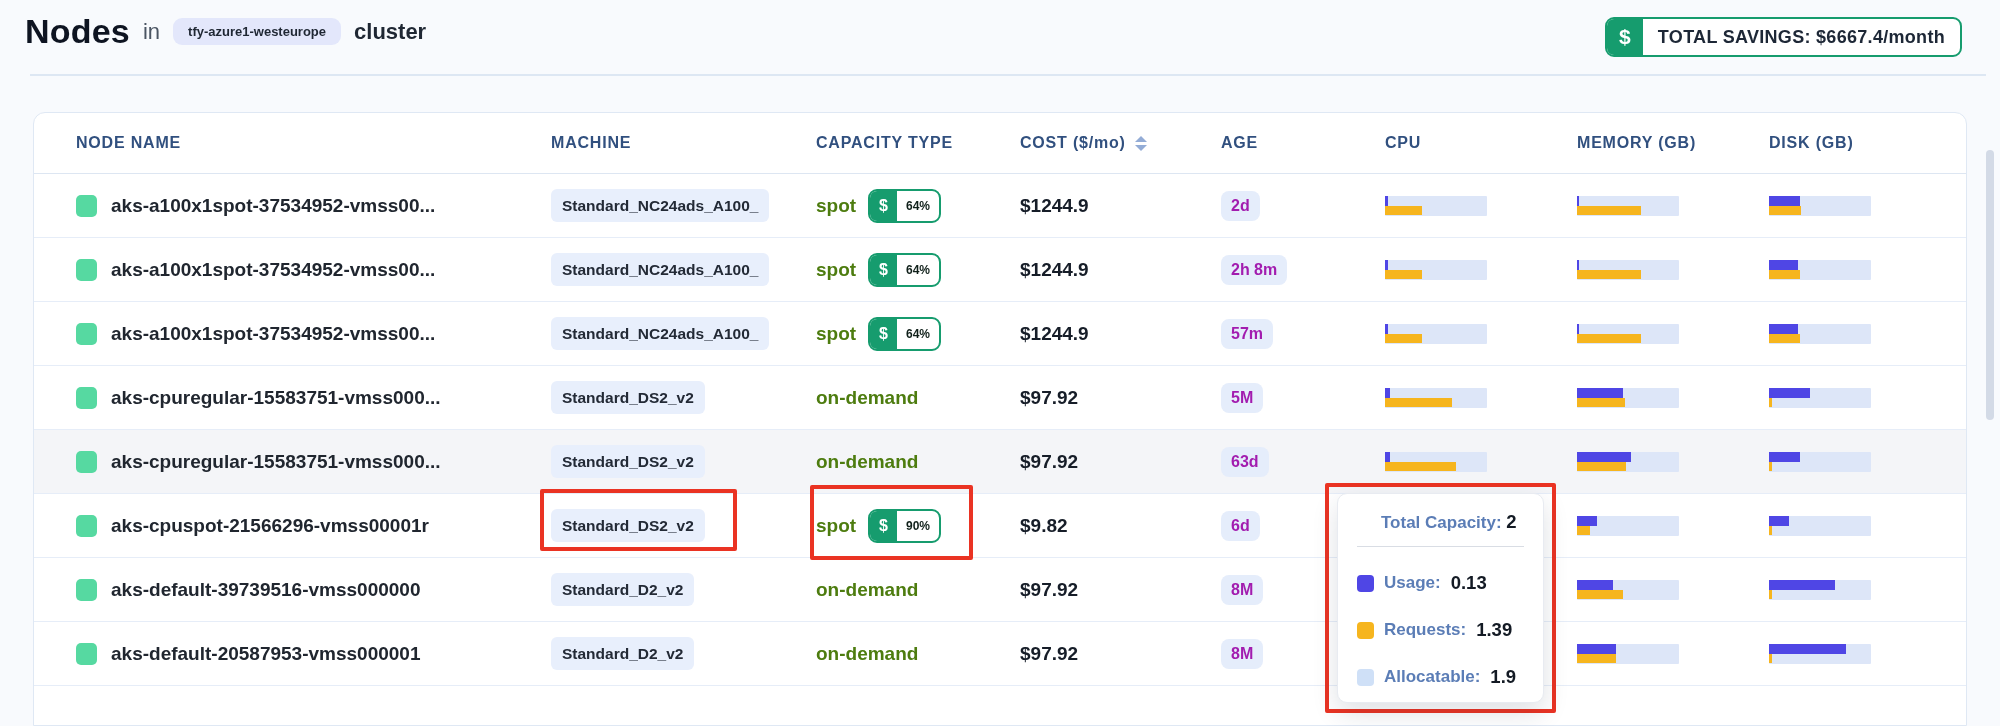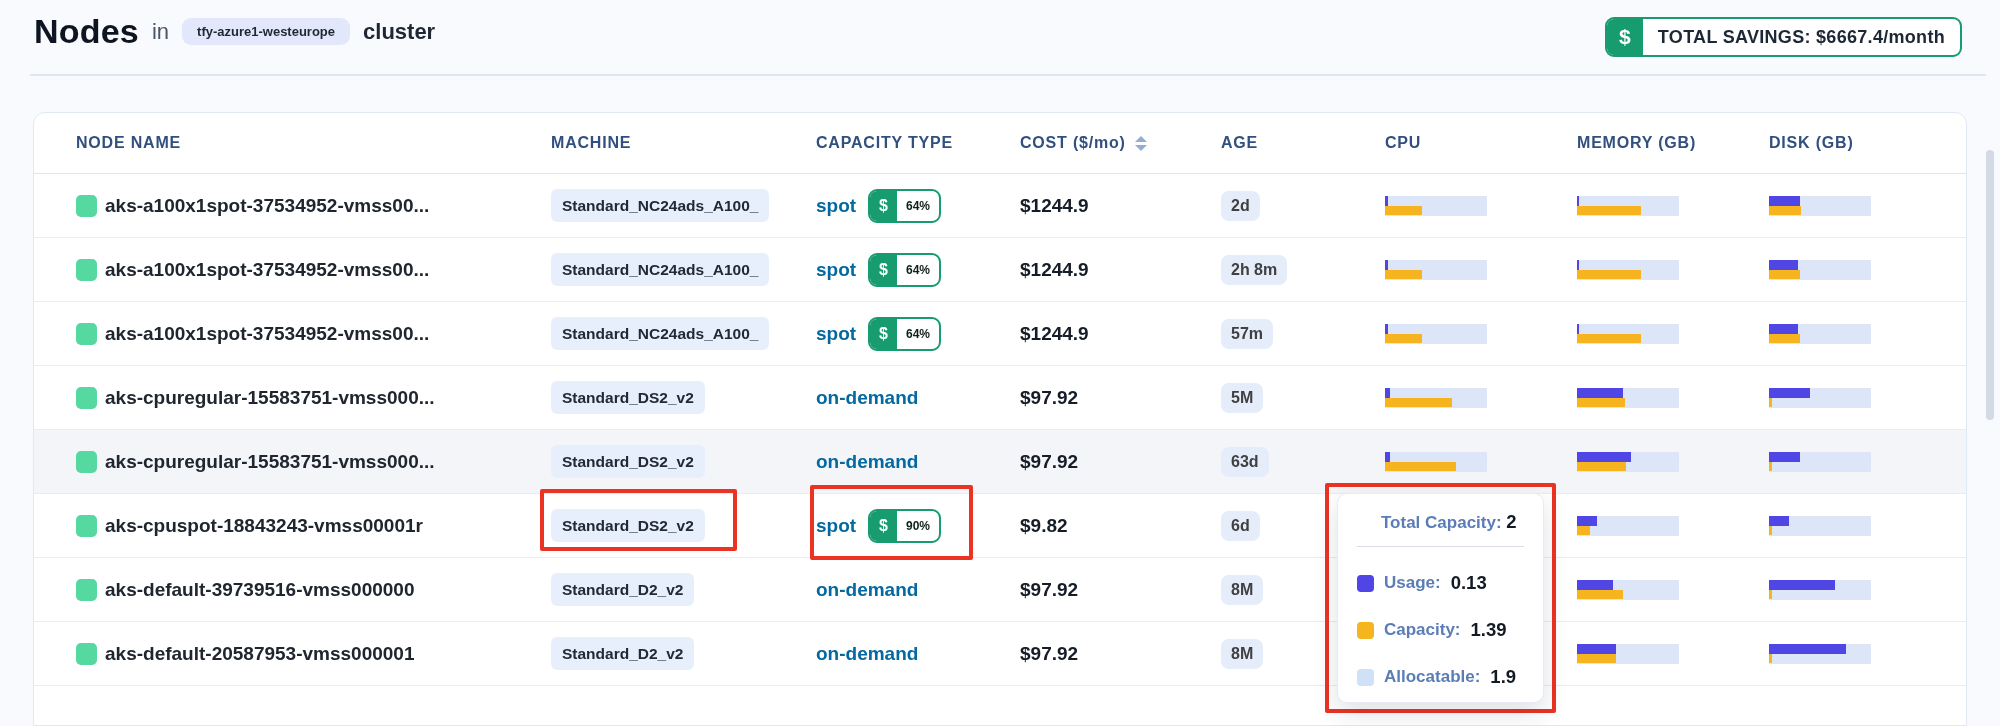--- a/index.html
+++ b/index.html
@@ -5,21 +5,21 @@
   * { margin:0; padding:0; box-sizing:border-box; }
   html,body { width:2000px; height:726px; overflow:hidden; }
   body {
     font-family:"Liberation Sans", sans-serif;
     background:#f8fafd;
     position:relative;
     color:#1c2430;
   }
 
   
-  .page-header { position:absolute; left:34px; top:12px; display:flex; align-items:center; gap:13px; }
+  .page-header { position:absolute; left:25px; top:12px; display:flex; align-items:center; gap:13px; }
   .page-title { font-size:34px; font-weight:800; color:#0e1421; letter-spacing:0.2px; }
   .title-connector { font-size:22px; font-weight:500; color:#4b5563; }
   .cluster-badge { background:#e3e7fb; border-radius:9px; padding:6px 15px; font-size:13px; font-weight:700; color:#1f2733; }
   .title-suffix { font-size:22px; font-weight:700; color:#1f2733; }
 
   .savings-badge { position:absolute; right:38px; top:17px; height:40px; display:flex; align-items:stretch;
     border:2px solid #169c6e; border-radius:9px; background:#ffffff; overflow:hidden; }
   .savings-icon { width:36px; background:#169c6e; color:#ffffff; font-size:21px; font-weight:700;
     display:flex; align-items:center; justify-content:center; }
   .savings-text { display:flex; align-items:center; padding:0 15px; font-size:18px; font-weight:700; color:#1d2736; letter-spacing:0.3px; }
@@ -35,35 +35,35 @@
 
   .thead { height:61px; border-bottom:1px solid #dde6f2; }
   .th { font-size:16px; font-weight:700; color:#31507f; letter-spacing:0.8px; display:flex; align-items:center; gap:9px; }
   .sort-icon { display:inline-flex; flex-direction:column; gap:3px; }
   .sort-icon .up   { width:0; height:0; border-left:6px solid transparent; border-right:6px solid transparent; border-bottom:6px solid #93acd6; }
   .sort-icon .down { width:0; height:0; border-left:6px solid transparent; border-right:6px solid transparent; border-top:6px solid #93acd6; }
 
   .row { height:64px; border-bottom:1px solid #e6edf8; background:#ffffff; }
   .row.shaded { background:#f4f5f8; }
 
-  .name-cell { display:flex; align-items:center; gap:8px; }
+  .name-cell { display:flex; align-items:center; gap:14px; }
   .status-square { width:21px; height:22px; border-radius:5px; background:#56d9a1; flex:0 0 auto; }
   .node-name { font-size:19px; font-weight:700; color:#20262f; white-space:nowrap; }
 
   .machine-badge { background:#e8effc; border-radius:6px; padding:8px 11px; font-size:15.5px; font-weight:600; color:#232a36; white-space:nowrap; }
 
   .capacity-cell { display:flex; align-items:center; gap:12px; }
-  .capacity-text { font-size:19px; font-weight:600; color:#0369a1; }
+  .capacity-text { font-size:19px; font-weight:600; color:#4d7c0f; }
   .spot-pill { display:inline-flex; align-items:stretch; border:2px solid #169c6e; border-radius:9px; overflow:hidden; background:#ffffff; height:34px; }
   .pill-dollar { background:#169c6e; color:#ffffff; font-size:16px; font-weight:700; display:flex; align-items:center; padding:0 9px; }
   .pill-pct { display:flex; align-items:center; padding:0 9px; font-size:12px; font-weight:700; color:#10201a; }
 
   .cost { font-size:19px; font-weight:700; color:#161d28; }
 
-  .age-badge { display:inline-block; background:#e5edfb; border-radius:8px; padding:6px 10px; font-size:16px; font-weight:600; color:#404040; }
+  .age-badge { display:inline-block; background:#e5edfb; border-radius:8px; padding:6px 10px; font-size:16px; font-weight:600; color:#a21caf; }
 
   .bar { width:102px; height:20px; background:#dde6f8; position:relative; border-radius:1px; }
   .bar-usage { position:absolute; left:0; top:0; height:10px; background:#4f46e5; }
   .bar-req   { position:absolute; left:0; top:10px; height:9px; background:#f6b51e; }
 
   
   .red-box { position:absolute; border:4px solid #ea3323; border-radius:2px; background:transparent; }
   #hl-machine  { left:540px; top:489px; width:197px; height:62px; }
   #hl-capacity { left:810px; top:485px; width:163px; height:75px; }
   #hl-tooltip  { left:1325px; top:483px; width:231px; height:230px; }
@@ -314,21 +314,21 @@
     <div>
       <div class="bar">
         <div class="bar-usage" style="width: 30%;"></div>
         <div class="bar-req" style="width: 3%;"></div>
       </div>
     </div>
   </div>
       <div class="grid-row row">
     <div class="name-cell">
       <span class="status-square"></span>
-      <span class="node-name">aks-cpuspot-18843243-vmss00001r</span>
+      <span class="node-name">aks-cpuspot-21566296-vmss00001r</span>
     </div>
     <div>
       <span class="machine-badge">Standard_DS2_v2</span>
     </div>
     <div class="capacity-cell">
       <span class="capacity-text">spot</span>
       <span class="spot-pill">
         <span class="pill-dollar">$</span>
         <span class="pill-pct">90%</span>
       </span>
@@ -439,21 +439,21 @@
     <span class="tt-value">2</span>
   </div>
   <div class="tt-divider"></div>
   <div class="tt-item">
     <span class="tt-sq usage"></span>
     <span class="tt-label">Usage:</span>
     <span class="tt-value">0.13</span>
   </div>
   <div class="tt-item">
     <span class="tt-sq requests"></span>
-    <span class="tt-label">Capacity:</span>
+    <span class="tt-label">Requests:</span>
     <span class="tt-value">1.39</span>
   </div>
   <div class="tt-item">
     <span class="tt-sq allocatable"></span>
     <span class="tt-label">Allocatable:</span>
     <span class="tt-value">1.9</span>
   </div>
 </div>
 
 <div class="scroll-thumb"></div>

